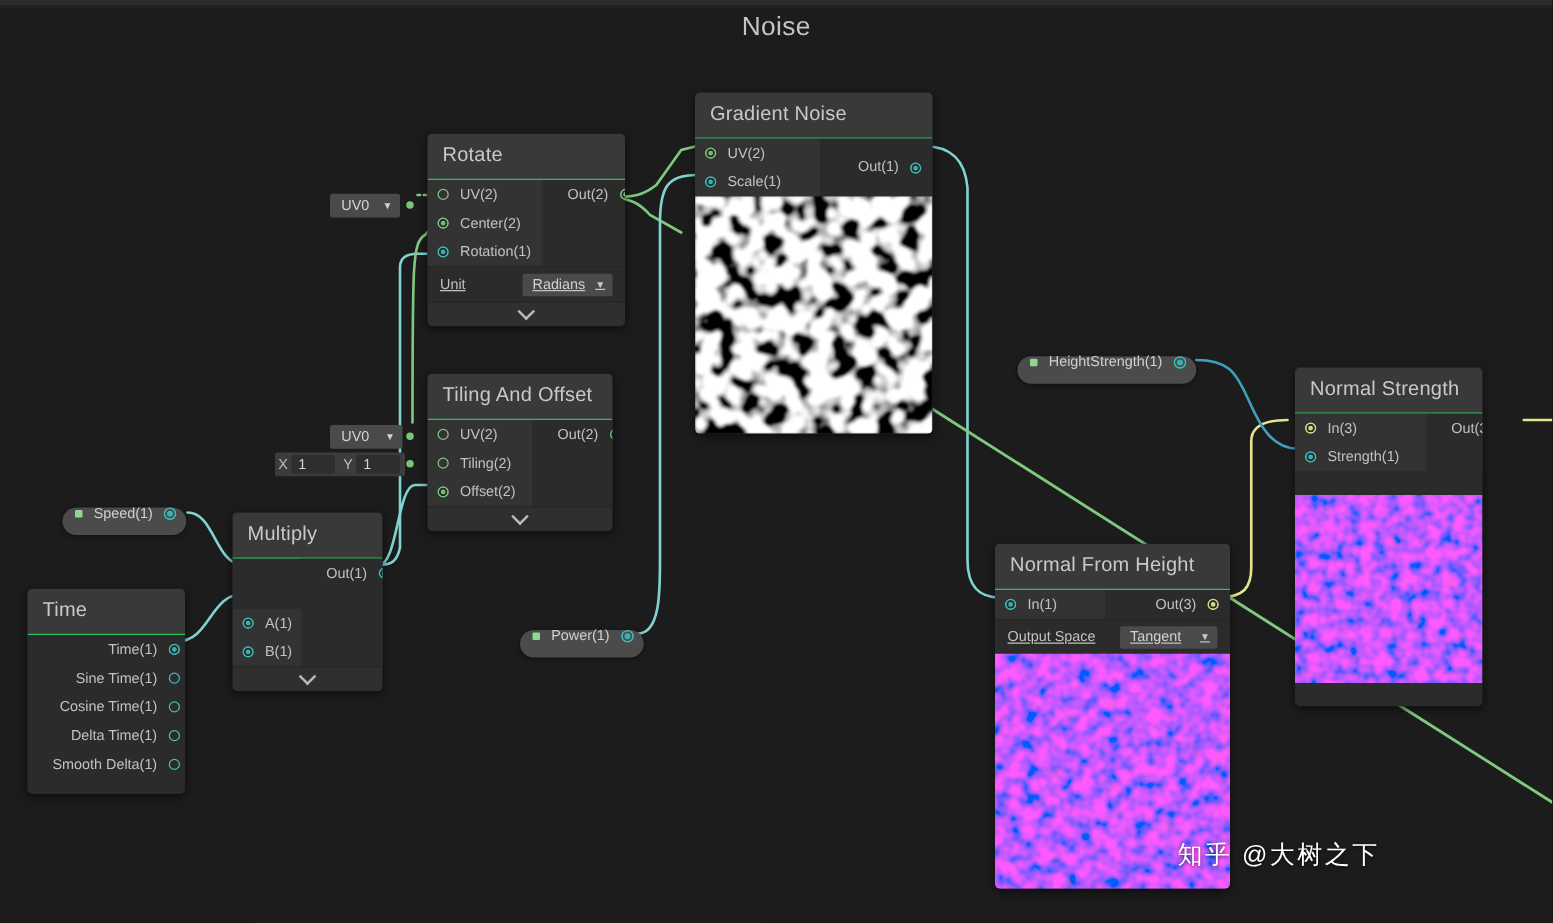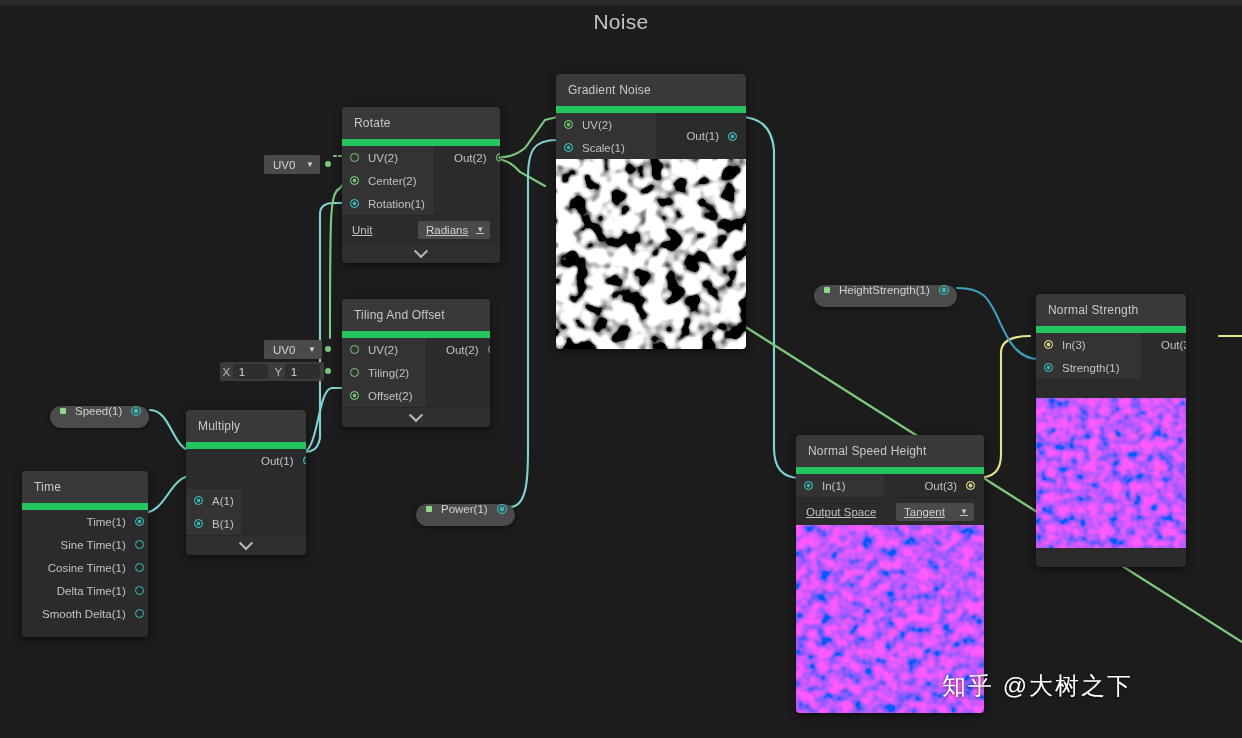--- a/index.html
+++ b/index.html
@@ -25,23 +25,23 @@
   
   .edges { position:absolute; left:0; top:0; width:1242px; height:738px; pointer-events:none; }
 
   
   .node {
     position:absolute; background:#2b2b2b;
     border-radius:4px; box-shadow:0 2px 7px rgba(0,0,0,.55);
     overflow:hidden;
   }
   .node-header {
-    background:#393939; color:#c9c9c9; font-size:12px;
+    background:#393939; color:#c9c9c9; font-size:16px;
     padding:9px 6px 9px 12px; letter-spacing:.2px;
-    border-bottom:7px solid #22c55e;
+    border-bottom:1px solid #22c55e;
   }
   .ports { display:flex; background:#2b2b2b; }
   .ports-in { flex:0 0 auto; background:#333333; }
   .ports-out { flex:1 1 auto; background:#2b2b2b; display:flex; flex-direction:column; }
   .port {
     display:flex; align-items:center; height:23px; font-size:11.5px; color:#c2c2c2;
     white-space:nowrap;
   }
   .port.in { padding-left:8px; padding-right:14px; }
   .port.out { justify-content:flex-end; padding-right:9px; padding-left:20px; }
@@ -99,21 +99,21 @@
     color:#d0d0d0; font-size:11.5px; box-shadow:0 1px 4px rgba(0,0,0,.5);
   }
   .prop .sq { width:6px; height:6px; background:#8fd98f; border-radius:1px; margin-right:9px; }
   .prop .pdot { width:10px; height:10px; border-radius:50%; border:1.6px solid #3fbfbf;
                 background:#37b2b2; box-shadow: inset 0 0 0 1.6px #4b4b4b; margin-left:9px; }
 
   
   .wdot { position:absolute; width:6px; height:6px; border-radius:50%; background:#79c679; }
 
   .watermark {
-    position:absolute; color:#fff; font-size:24px; letter-spacing:2px;
+    position:absolute; color:#fff; font-size:20px; letter-spacing:2px;
     text-shadow:0 1px 3px rgba(0,0,0,.7);
   }
 </style>
 </head>
 <body>
 
 <div id="root">
 
   <div class="topstrip"></div>
   <div class="topstrip2"></div>
@@ -337,21 +337,21 @@
           <div class="port out">
             <span>Smooth Delta(1)</span>
             <span class="dot cy"></span>
           </div>
         </div>
       </div>
       <div style="height:12px; background:#2b2b2b;"></div>
     </div>
 
     <div class="node" style="left:796px; top:427px; width:188px;">
-      <div class="node-header">Normal Speed Height</div>
+      <div class="node-header">Normal From Height</div>
       <div class="ports">
         <div class="ports-in" style="width:88px;">
           <div class="port in">
             <span class="dot cy filled"></span>
             <span>In(1)</span>
           </div>
         </div>
         <div class="ports-out">
           <div class="port out">
             <span>Out(3)</span>

